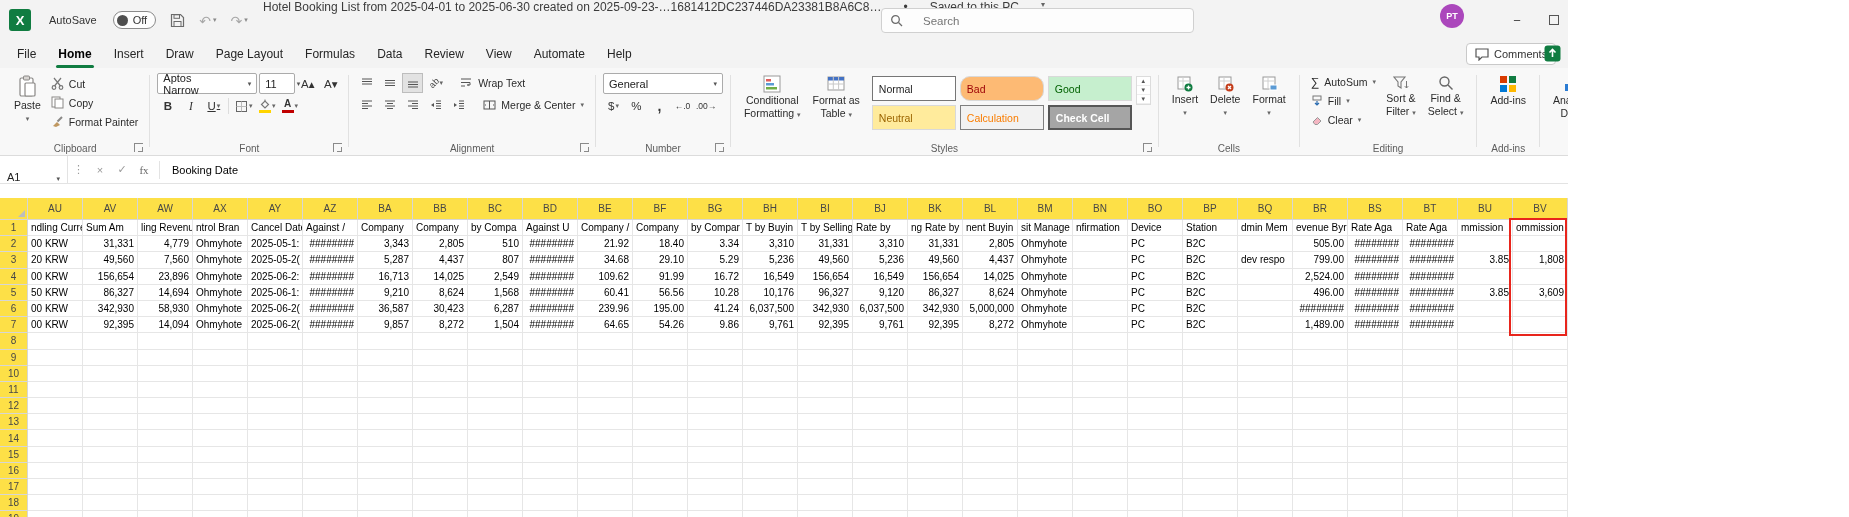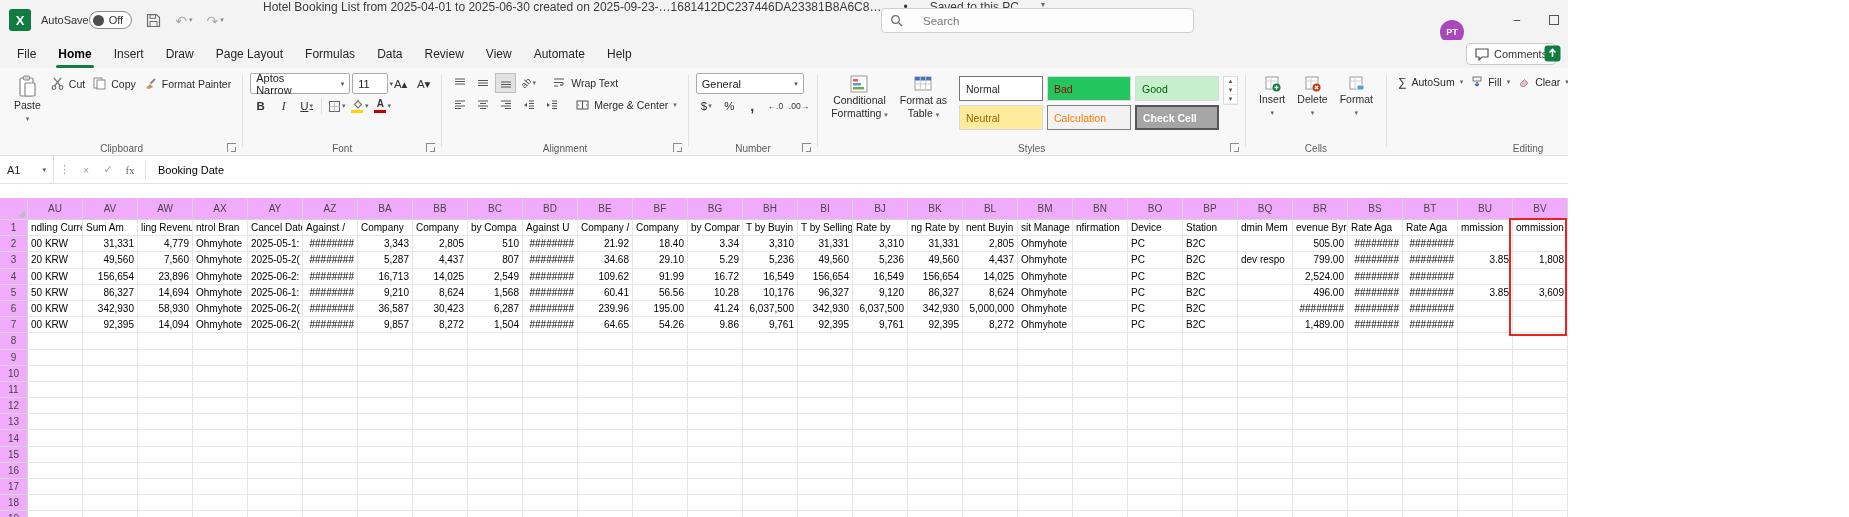--- a/index.html
+++ b/index.html
@@ -4,51 +4,51 @@
 <style>
   *{margin:0;padding:0;box-sizing:border-box}
   html,body{width:1849px;height:517px;background:#fff;overflow:hidden;
     font-family:"Liberation Sans","DejaVu Sans",sans-serif;}
   .window{position:absolute;left:0;top:0;width:1568px;height:517px;background:#fff;overflow:hidden}
 
   
   .titlebar{position:absolute;left:0;top:0;width:1568px;height:40px;background:#f3f3f3;display:flex;align-items:center}
   .applogo{width:22px;height:22px;margin-left:9px;border-radius:3px;background:#107c41;color:#fff;
     font-weight:bold;font-size:13px;display:flex;align-items:center;justify-content:center}
-  .autosave{display:flex;align-items:center;gap:0;margin-left:10px;font-size:11px;color:#333}
+  .autosave{display:flex;align-items:center;gap:16px;margin-left:18px;font-size:11px;color:#333}
   .as-pill{display:flex;align-items:center;gap:5px;border:1px solid #8a8a8a;border-radius:10px;height:18px;padding:0 8px 0 3px;background:#fdfdfd}
   .as-knob{width:11px;height:11px;border-radius:50%;background:#4e4e4e}
   .tb-btn{margin-left:14px;display:flex;align-items:flex-end;gap:2px;color:#6b6b6b;font-size:14px;line-height:14px}
   .tb-btn .chev{font-size:7px;color:#8a8a8a;padding-bottom:1px}
   .dis{color:#a7a7a7}
   .doc-title{position:absolute;left:263px;top:0;height:40px;display:flex;align-items:flex-start;gap:22px;font-size:12px;color:#3b3b3b;white-space:nowrap}
   .doc-title .chev{font-size:8px;color:#666}
   .search{position:absolute;left:881px;top:8px;width:313px;height:25px;background:#fdfdfd;border:1px solid #d0d0d0;border-radius:4px;display:flex;align-items:center;padding:0 8px;gap:20px}
   .search input{border:none;outline:none;background:transparent;font-size:11.5px;color:#666;width:250px;font-family:inherit}
-  .avatar{position:absolute;left:1440px;top:20px;width:24px;height:24px;border-radius:50%;color:#fff;font-size:9px;font-weight:bold;display:flex;align-items:center;justify-content:center}
+  .avatar{position:absolute;left:1440px;top:4px;width:24px;height:24px;border-radius:50%;color:#fff;font-size:9px;font-weight:bold;display:flex;align-items:center;justify-content:center}
   .winbtn{position:absolute;top:0;height:40px;width:46px;display:flex;align-items:center;justify-content:center;color:#444;font-size:13px}
   .restore-box{width:10px;height:10px;border:1.2px solid #555}
 
   
   .menubar{position:absolute;left:0;top:40px;width:1568px;height:28px;background:#f3f3f3;display:flex;align-items:stretch;padding-left:6px}
   .tab{position:relative;padding:0 11px;font-size:12px;color:#262626;display:flex;align-items:center}
   .tab.active{font-weight:700;color:#000}
   .tab.active::after{content:"";position:absolute;left:9px;right:9px;bottom:0;height:3px;background:#107c41;border-radius:2px}
   .comments-btn{position:absolute;left:1466px;top:43px;height:22px;border:1px solid #c9c9c9;border-radius:4px;background:#fff;display:flex;align-items:center;gap:5px;padding:0 8px;font-size:11px;color:#333}
   .share-ic{position:absolute;left:1544px;top:45px}
 
   
   .ribbon{position:absolute;left:0;top:68px;width:1568px;height:88px;background:#f8f8f8;border-bottom:1px solid #dcdcdc;display:flex;align-items:stretch;padding:2px 2px 0 4px;overflow:hidden}
   .group{position:relative;flex:0 0 auto;padding:2px 4px 15px 4px;display:flex;flex-direction:column}
   .glabel{position:absolute;bottom:1px;left:0;right:0;text-align:center;font-size:10px;color:#5c5c5c;white-space:nowrap}
   .lnch{position:absolute;right:3px;bottom:3px;width:9px;height:9px;border-top:1px solid #8a8a8a;border-left:1px solid #8a8a8a}
   .lnch::after{content:"";position:absolute;right:0;bottom:0;width:4px;height:4px;border-right:1.5px solid #8a8a8a;border-bottom:1.5px solid #8a8a8a}
   .vdiv{flex:0 0 1px;background:#e1e1e1;margin:5px 3px 8px 3px}
   .row{display:flex;align-items:flex-start}
-  .col{display:flex;}
+  .col{display:flex;flex-direction:column}
   .bigbtn{display:flex;flex-direction:column;align-items:center;gap:2px;padding:3px 6px;font-size:10.5px;color:#2b2b2b;text-align:center;line-height:11px}
   .bigbtn .chev{font-size:7px;color:#666}
   .srow{display:flex;align-items:center;gap:5px;height:19px;padding:0 4px;font-size:10.5px;color:#2b2b2b;white-space:nowrap}
   .srow .chev{font-size:7px;color:#666}
   .combo{background:#fff;border:1px solid #ababab;border-radius:2px;height:21px;display:flex;align-items:center;padding:0 5px;font-size:11px;color:#222;gap:20px}
   .combo .chev{margin-left:auto;font-size:7px;color:#555}
   .tool{min-width:21px;height:20px;display:flex;align-items:center;justify-content:center;font-size:11.5px;color:#333;gap:1px;border:1px solid transparent}
   .tool.sel{background:#e2e2e2;border-color:#bdbdbd}
   .tool .chev{font-size:7px;color:#666}
   .rowline{display:flex;align-items:center;gap:2px;margin:1px 0}
@@ -60,31 +60,31 @@
   .gallery{display:grid;grid-template-columns:repeat(3,84px);grid-auto-rows:25px;gap:4px;margin:4px 0 0 6px}
   .chip{border:1px solid #d9d9d9;font-size:10.5px;display:flex;align-items:center;padding:0 6px;white-space:nowrap;overflow:hidden}
   .chip.sel{border:1.5px solid #767676}
   .chip.brd{border:1px solid #7f7f7f}
   .chip.thick{border:2px solid #565656;font-weight:bold}
   .galscroll{display:flex;flex-direction:column;width:15px;margin:4px 0 0 4px;border:1px solid #dcdcdc;background:#fff}
   .galscroll span{flex:1;display:flex;align-items:center;justify-content:center;font-size:7px;color:#555;border-bottom:1px solid #eee}
 
   
   .fbar{position:absolute;left:0;top:156px;width:1568px;height:28px;background:#fff;border-bottom:1px solid #e3e3e3;display:flex;align-items:center}
-  .namebox{width:54px;height:100%;border-right:1px solid #e3e3e3;display:flex;align-items:center;padding:0 7px;font-size:11px;color:#222;gap:4px}
+  .namebox{width:68px;height:100%;border-right:1px solid #e3e3e3;display:flex;align-items:flex-end;padding:0 7px;font-size:11px;color:#222;gap:4px}
   .namebox .chev{margin-left:auto;font-size:7px;color:#555}
   .fdots{padding:0 5px;color:#9a9a9a;font-size:11px}
   .fbtn{width:22px;text-align:center;color:#9a9a9a;font-size:11px}
   .fxg{font-family:"Liberation Serif",serif;color:#666}
   .fdiv{width:1px;height:18px;background:#e3e3e3;margin:0 4px}
   .fcontent{padding-left:8px;font-size:11px;color:#000}
 
   
   .grid{position:absolute;left:0;top:198px;display:grid;background:#fff}
-  .hd{background:#f0abfc;border-right:1px solid #d6d6d6;border-bottom:1px solid #d6d6d6;color:#474747;font-size:10px;display:flex;align-items:center;justify-content:center;overflow:hidden}
+  .hd{background:#fde047;border-right:1px solid #d6d6d6;border-bottom:1px solid #d6d6d6;color:#474747;font-size:10px;display:flex;align-items:center;justify-content:center;overflow:hidden}
   .corner{position:relative}
   .corner::after{content:"";position:absolute;right:2px;bottom:2px;border-left:7px solid transparent;border-bottom:7px solid #bdbdbd}
   .cell{border-right:1px solid #e6e6e6;border-bottom:1px solid #e6e6e6;font-size:10px;line-height:15px;padding:0 3px;overflow:hidden;white-space:nowrap;color:#000;background:#fff}
   .cell.ar{text-align:right}.cell.al{text-align:left}
   .ann{position:absolute;border:2.5px solid #e8251c;z-index:5;pointer-events:none}
 </style>
 </head>
 <body>
 
 <div class="window">
@@ -333,21 +333,21 @@
           <span class="chev">▾</span>
         </div>
       </div>
       <span class="glabel">Alignment</span>
       <span class="lnch"></span>
     </div>
     <div class="vdiv"></div>
 
     <div class="group">
       <div class="rowline">
-        <div class="combo" style="width:108px">
+        <div class="combo" style="width:120px">
           <span>General</span>
           <span class="chev">▾</span>
         </div>
       </div>
       <div class="rowline">
         <div class="tool">
             <span>$</span>
             <span class="chev">▾</span>
           </div>
         <div class="tool">
@@ -384,21 +384,21 @@
           <svg width="18" height="18" viewBox="0 0 18 18">
               <rect x="1" y="2" width="16" height="13" fill="#fff" stroke="#999"></rect>
               <rect x="1" y="2" width="16" height="3.5" fill="#4472c4"></rect>
               <path d="M1 9h16M6.3 2v13M11.6 2v13" stroke="#c8c8c8"></path>
             </svg>
           <span>Format as</span>
           <span><span>Table</span> <span class="chev">▾</span></span>
         </div>
         <div class="gallery">
             <div class="chip sel" style="background: rgb(255, 255, 255); color: rgb(31, 31, 31);">Normal</div>
-            <div class="chip" style="background: #22c55e; color: rgb(156, 0, 6);">Bad</div>
+            <div class="chip" style="background: #fdba74; color: rgb(156, 0, 6); border-radius: 10px;">Bad</div>
             <div class="chip" style="background: rgb(198, 239, 206); color: rgb(0, 97, 0);">Good</div>
             <div class="chip" style="background: rgb(255, 235, 156); color: rgb(156, 101, 0);">Neutral</div>
             <div class="chip brd" style="background: rgb(242, 242, 242); color: rgb(250, 125, 0);">Calculation</div>
             <div class="chip thick" style="background: rgb(165, 165, 165); color: rgb(255, 255, 255);">Check Cell</div>
           </div>
         <div class="galscroll">
           <span>▴</span>
           <span>▾</span>
           <span>▾</span>
         </div>

